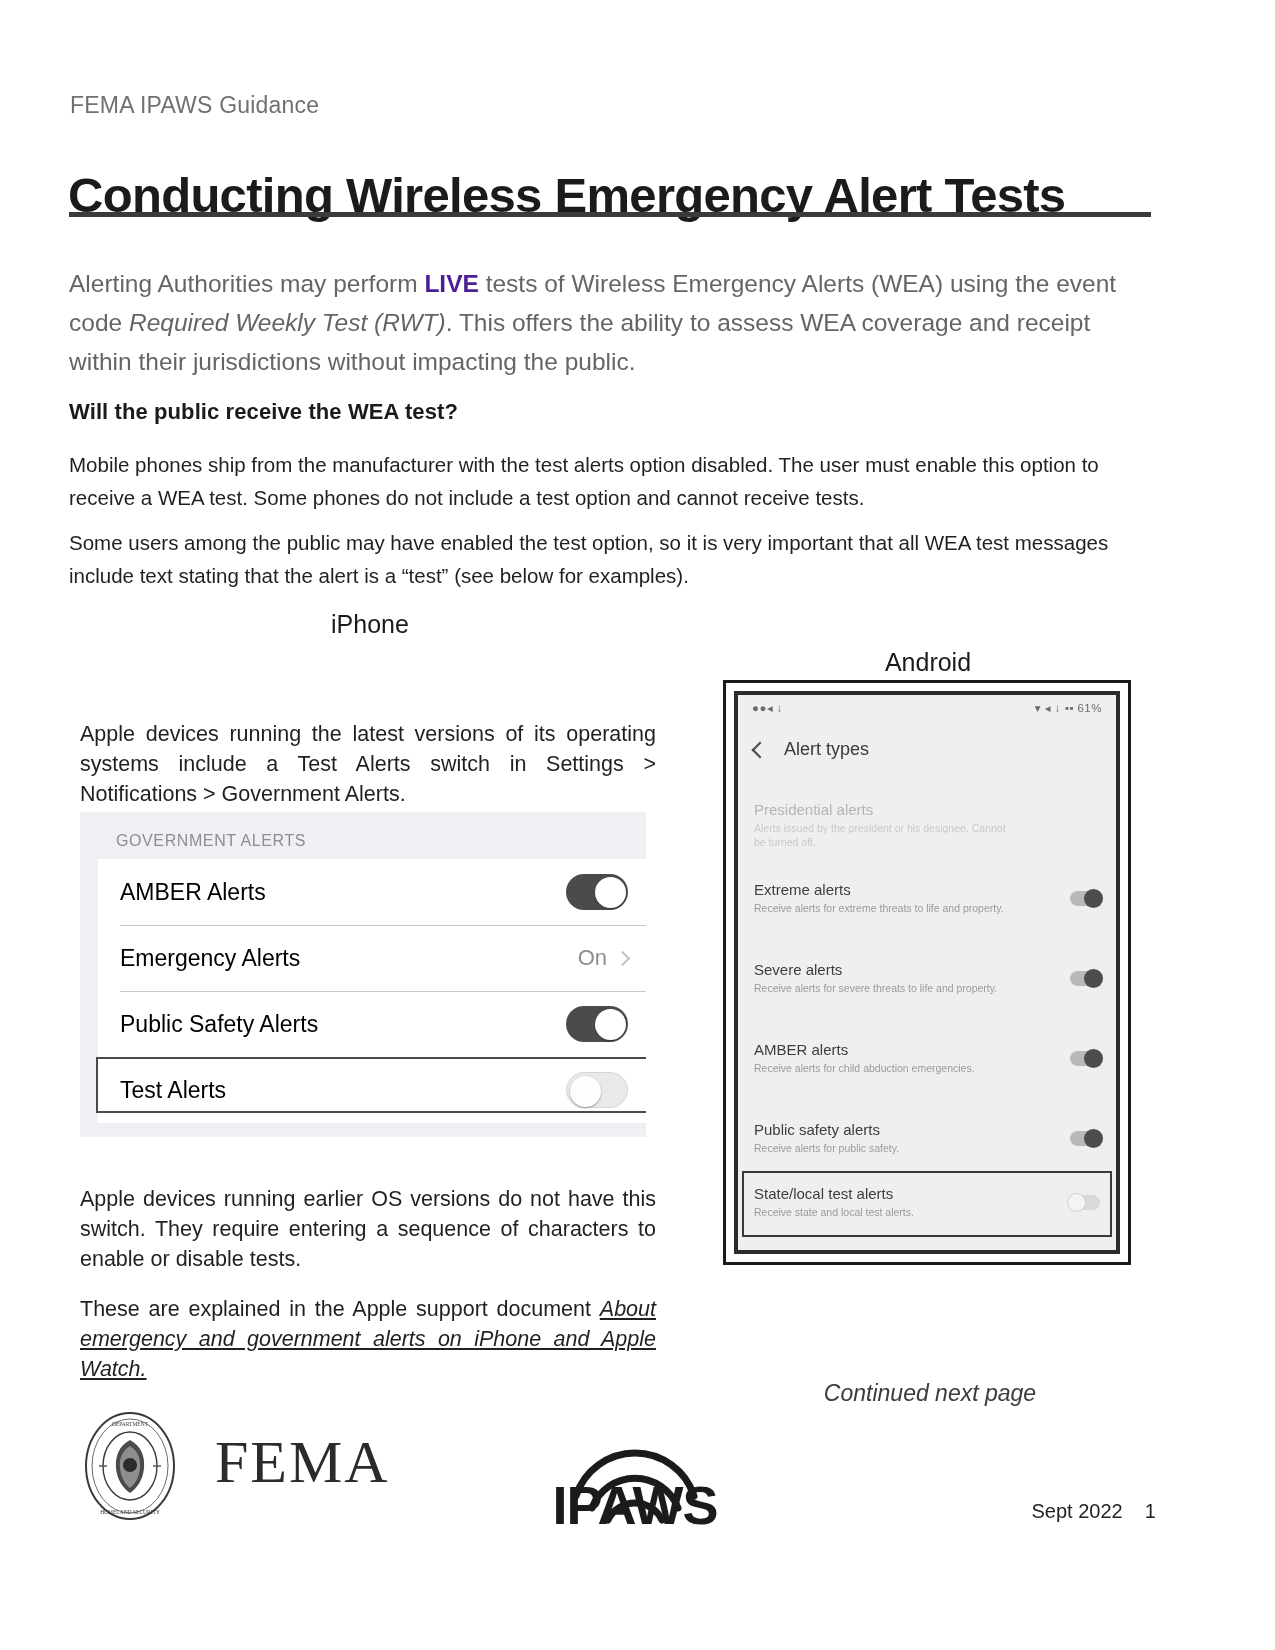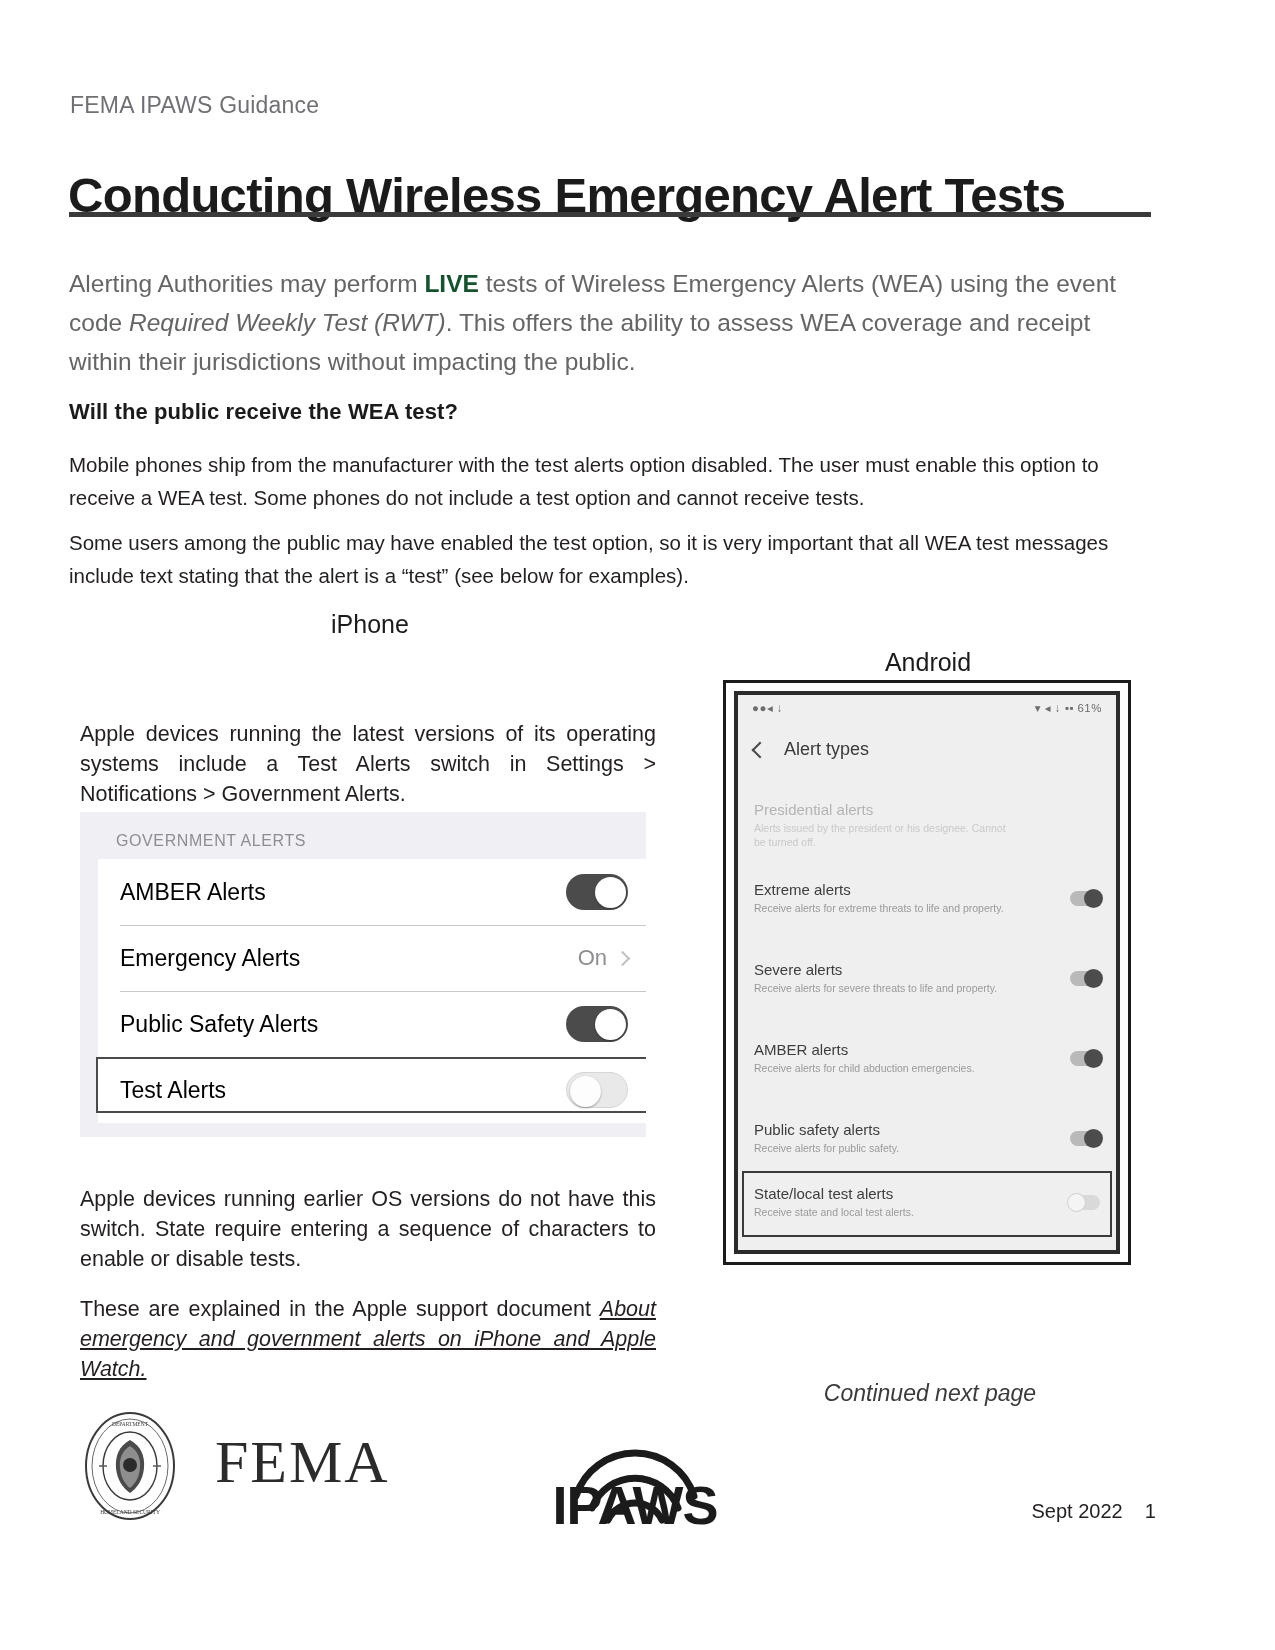--- a/index.html
+++ b/index.html
@@ -51,21 +51,21 @@
   
   .intro {
     position: absolute;
     left: 69px; top: 239px;
     width: 1075px;
     font-size: 24.5px;
     line-height: 39px;
     color: #646567;
     font-weight: 400;
   }
-  .intro b { font-weight: 700; color:#14532d; }
+  .intro b { font-weight: 700; color:#4c1d95; }
   .intro i { font-style: italic; }
 
   
   .h2 {
     position: absolute;
     left: 69px;
     font-size: 22px;
     font-weight: 700;
     color: #1b1b1b;
     letter-spacing: 0.1px;
@@ -411,21 +411,21 @@
           <span class="toggle off">
               <span class="knob"></span>
             </span>
         </span>
       </div>
 
     </div>
     <div class="highlight-box"></div>
   </div>
 
-  <p class="left-para" id="lp2">Apple devices running earlier OS versions do not have this switch. State require entering a sequence of characters to enable or disable tests.</p>
+  <p class="left-para" id="lp2">Apple devices running earlier OS versions do not have this switch. They require entering a sequence of characters to enable or disable tests.</p>
   <p class="left-para" id="lp3"><span>These are explained in the Apple support document </span><a class="link">About emergency and government alerts on iPhone and Apple Watch.</a></p>
 
   <div class="android-frame">
     <div class="android-screen">
 
       <div class="astatus">
         <span>●●◂ ↓</span>
         <span>▾ ◂ ↓ ▪▪ 61%</span>
       </div>
 

